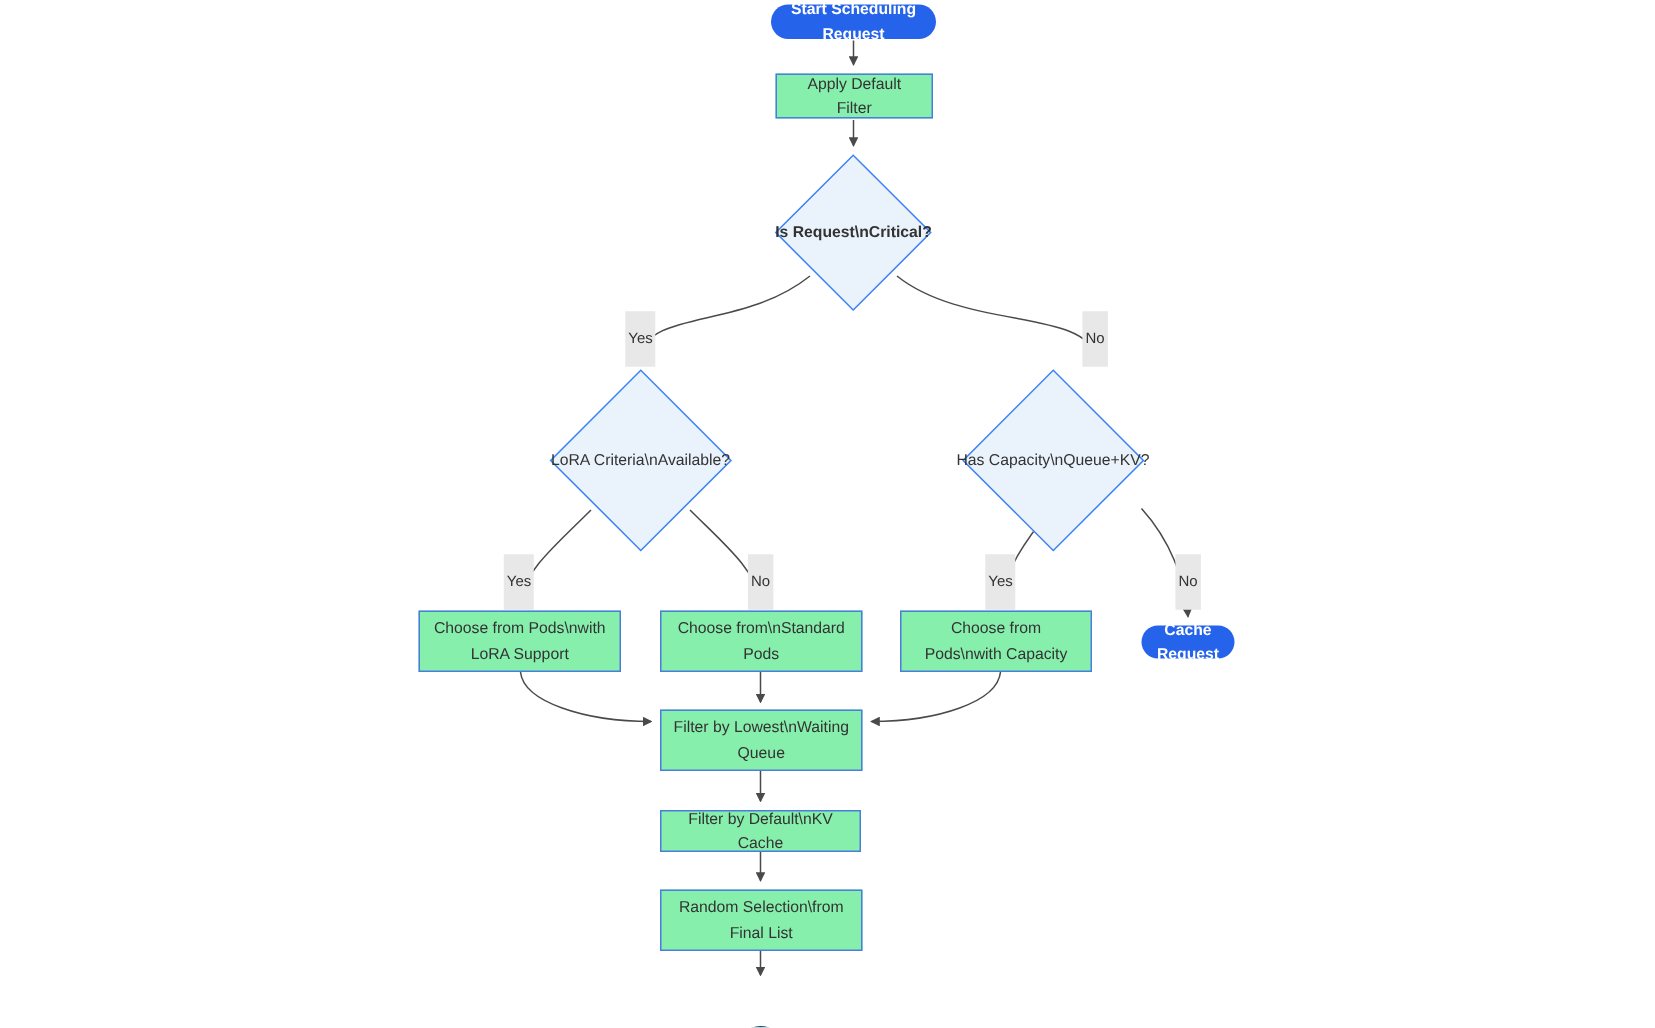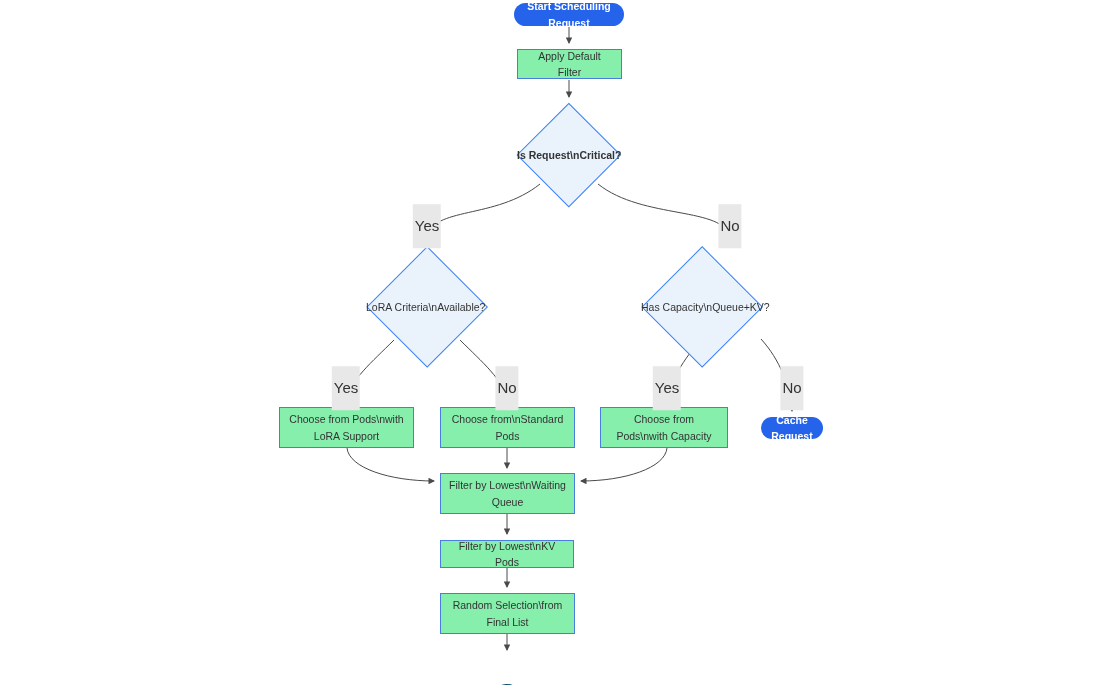--- a/index.html
+++ b/index.html
@@ -14,20 +14,21 @@
   }
   #edge-layer {
     position: absolute;
     left: 0; top: 0;
     width: 1103px; height: 685px;
   }
   .node {
     position: absolute;
     display: flex;
     align-items: center;
+    justify-content: center;
     text-align: center;
     font-size: 10.5px;
     color: #333333;
     line-height: 1.55;
   }
   .stadium {
     background: #2563eb;
     color: #ffffff;
     font-weight: bold;
     border-radius: 12px;
@@ -57,21 +58,21 @@
   .diamond .node-label {
     position: relative;
     white-space: nowrap;
     z-index: 2;
   }
   .edge-label {
     position: absolute;
     transform: translate(-50%, -50%);
     background: #e8e8e8;
     color: #333333;
-    font-size: 15px;
+    font-size: 10px;
     padding: 12px 2px;
     line-height: 1.3;
     z-index: 3;
   }
 </style>
 </head>
 <body>
 
 <div id="canvas">
 
@@ -136,21 +137,21 @@
 
   <div class="node stadium" style="left:761px; top:417px; width:62px; height:22px;">
     <span class="node-label">Cache Request</span>
   </div>
 
   <div class="node rect" style="left:440px; top:473px; width:135px; height:41px;">
     <span class="node-label">Filter by Lowest\nWaiting Queue</span>
   </div>
 
   <div class="node rect" style="left:440px; top:540px; width:134px; height:28px;">
-    <span class="node-label">Filter by Lowest\nKV Pods</span>
+    <span class="node-label">Filter by Default\nKV Cache</span>
   </div>
 
   <div class="node rect" style="left:440px; top:593px; width:135px; height:41px;">
     <span class="node-label">Random Selection\from Final List</span>
   </div>
 
   <div class="node circle-node" style="left:492px; top:656px; width:30px; height:28px;">
     <span class="node-label">End</span>
   </div>
 

